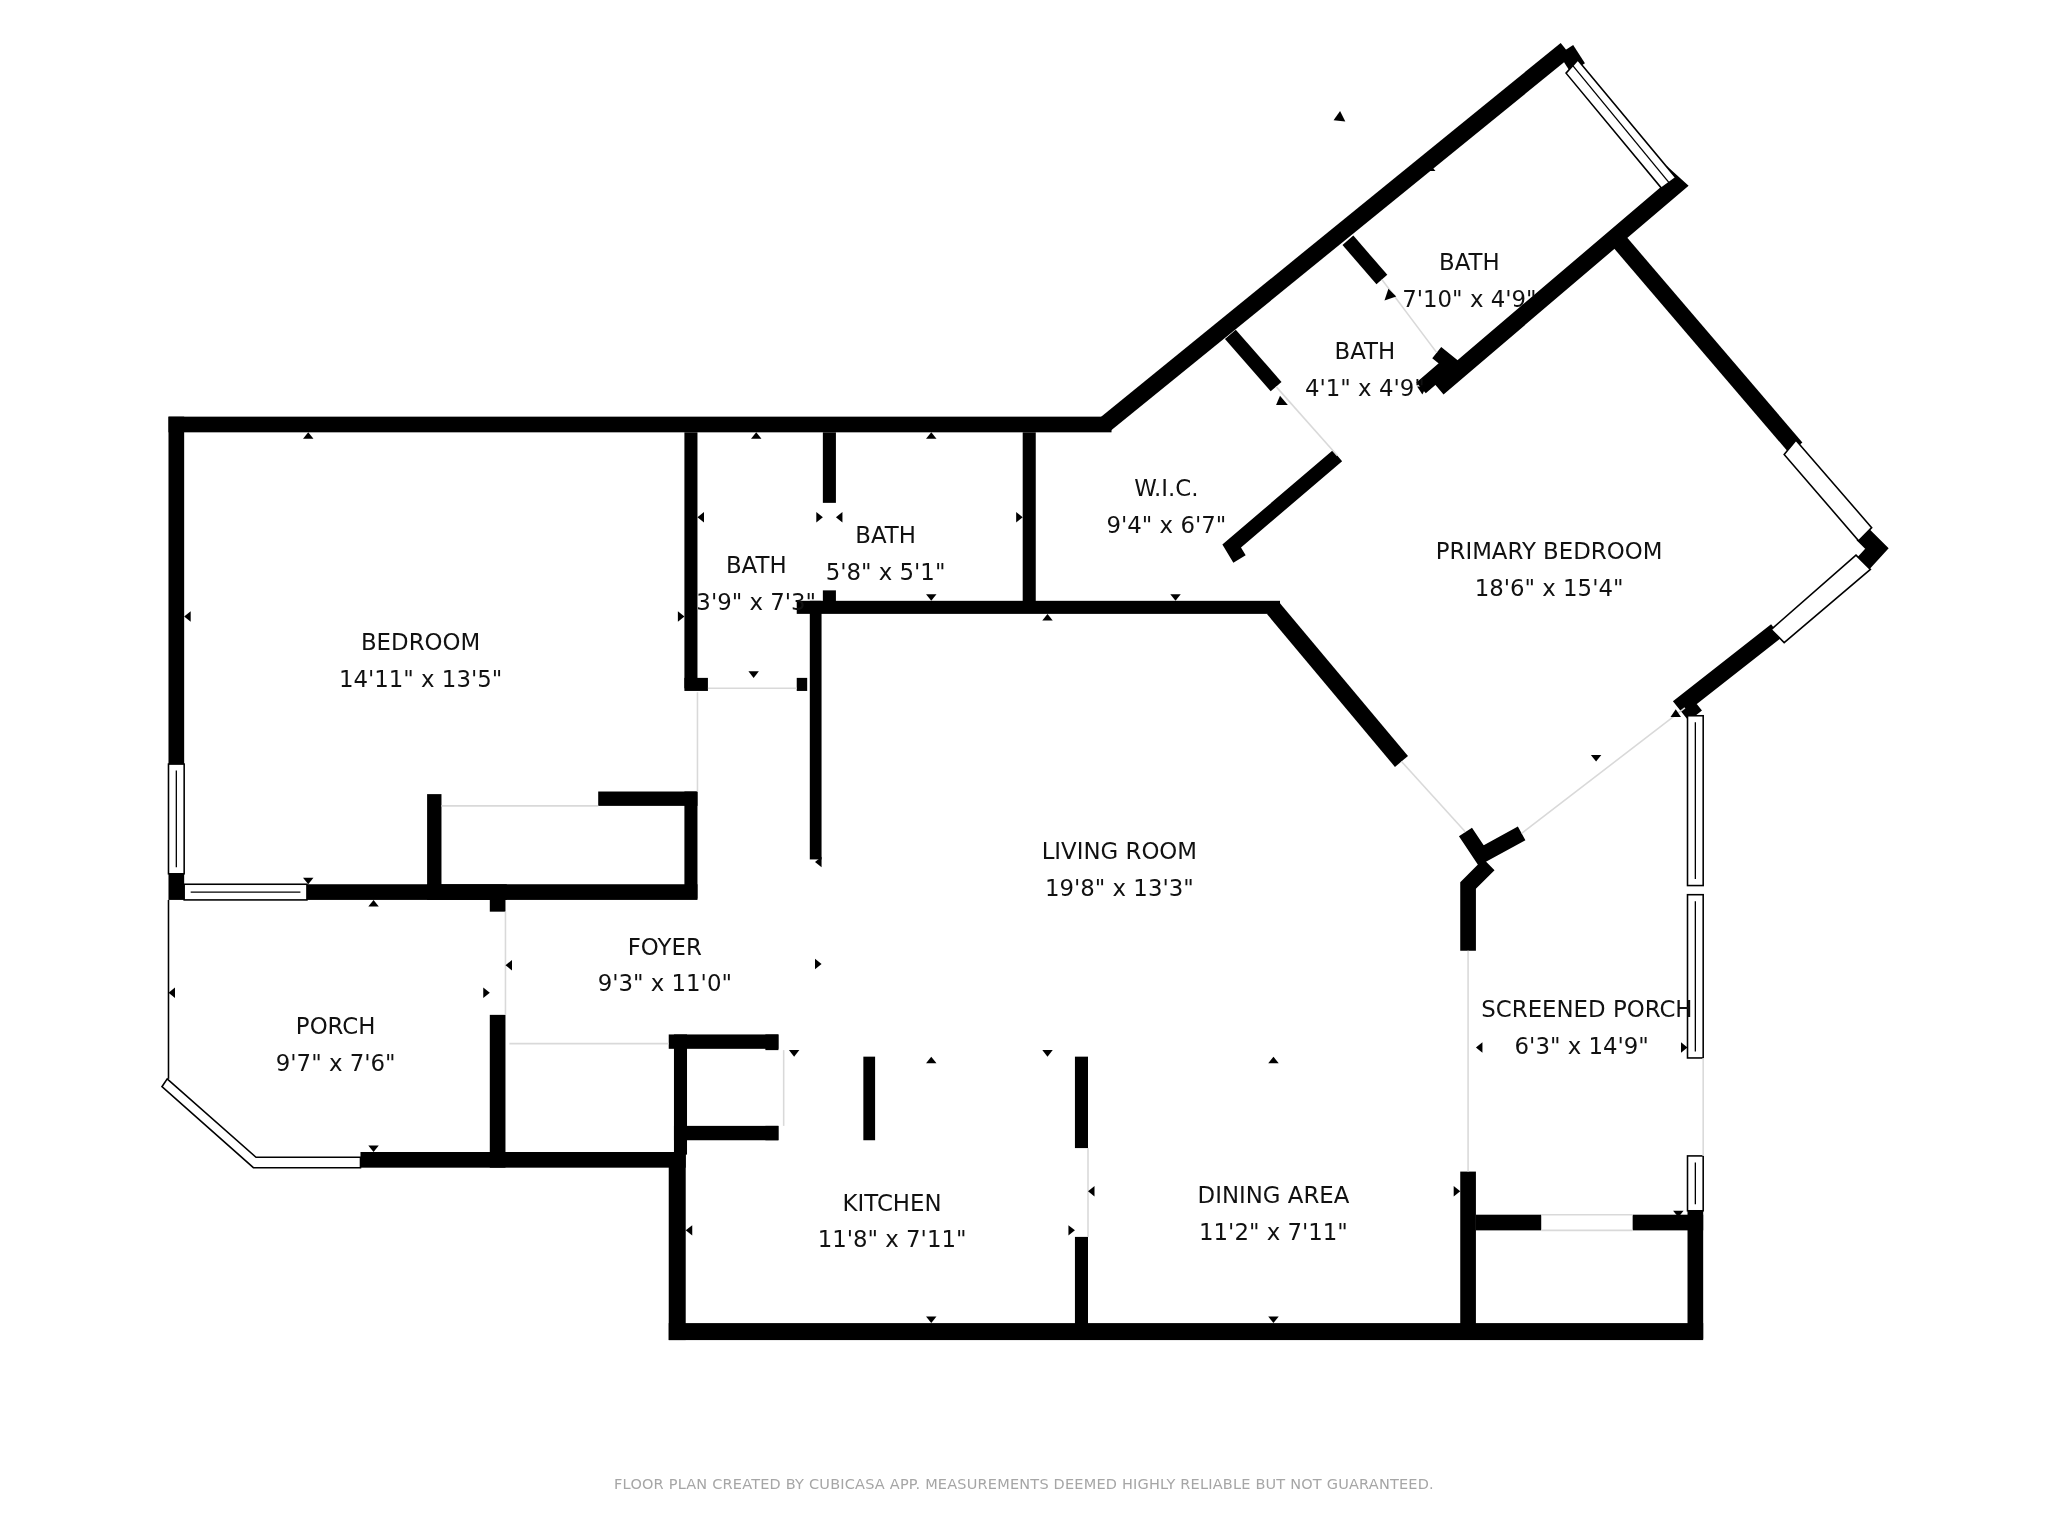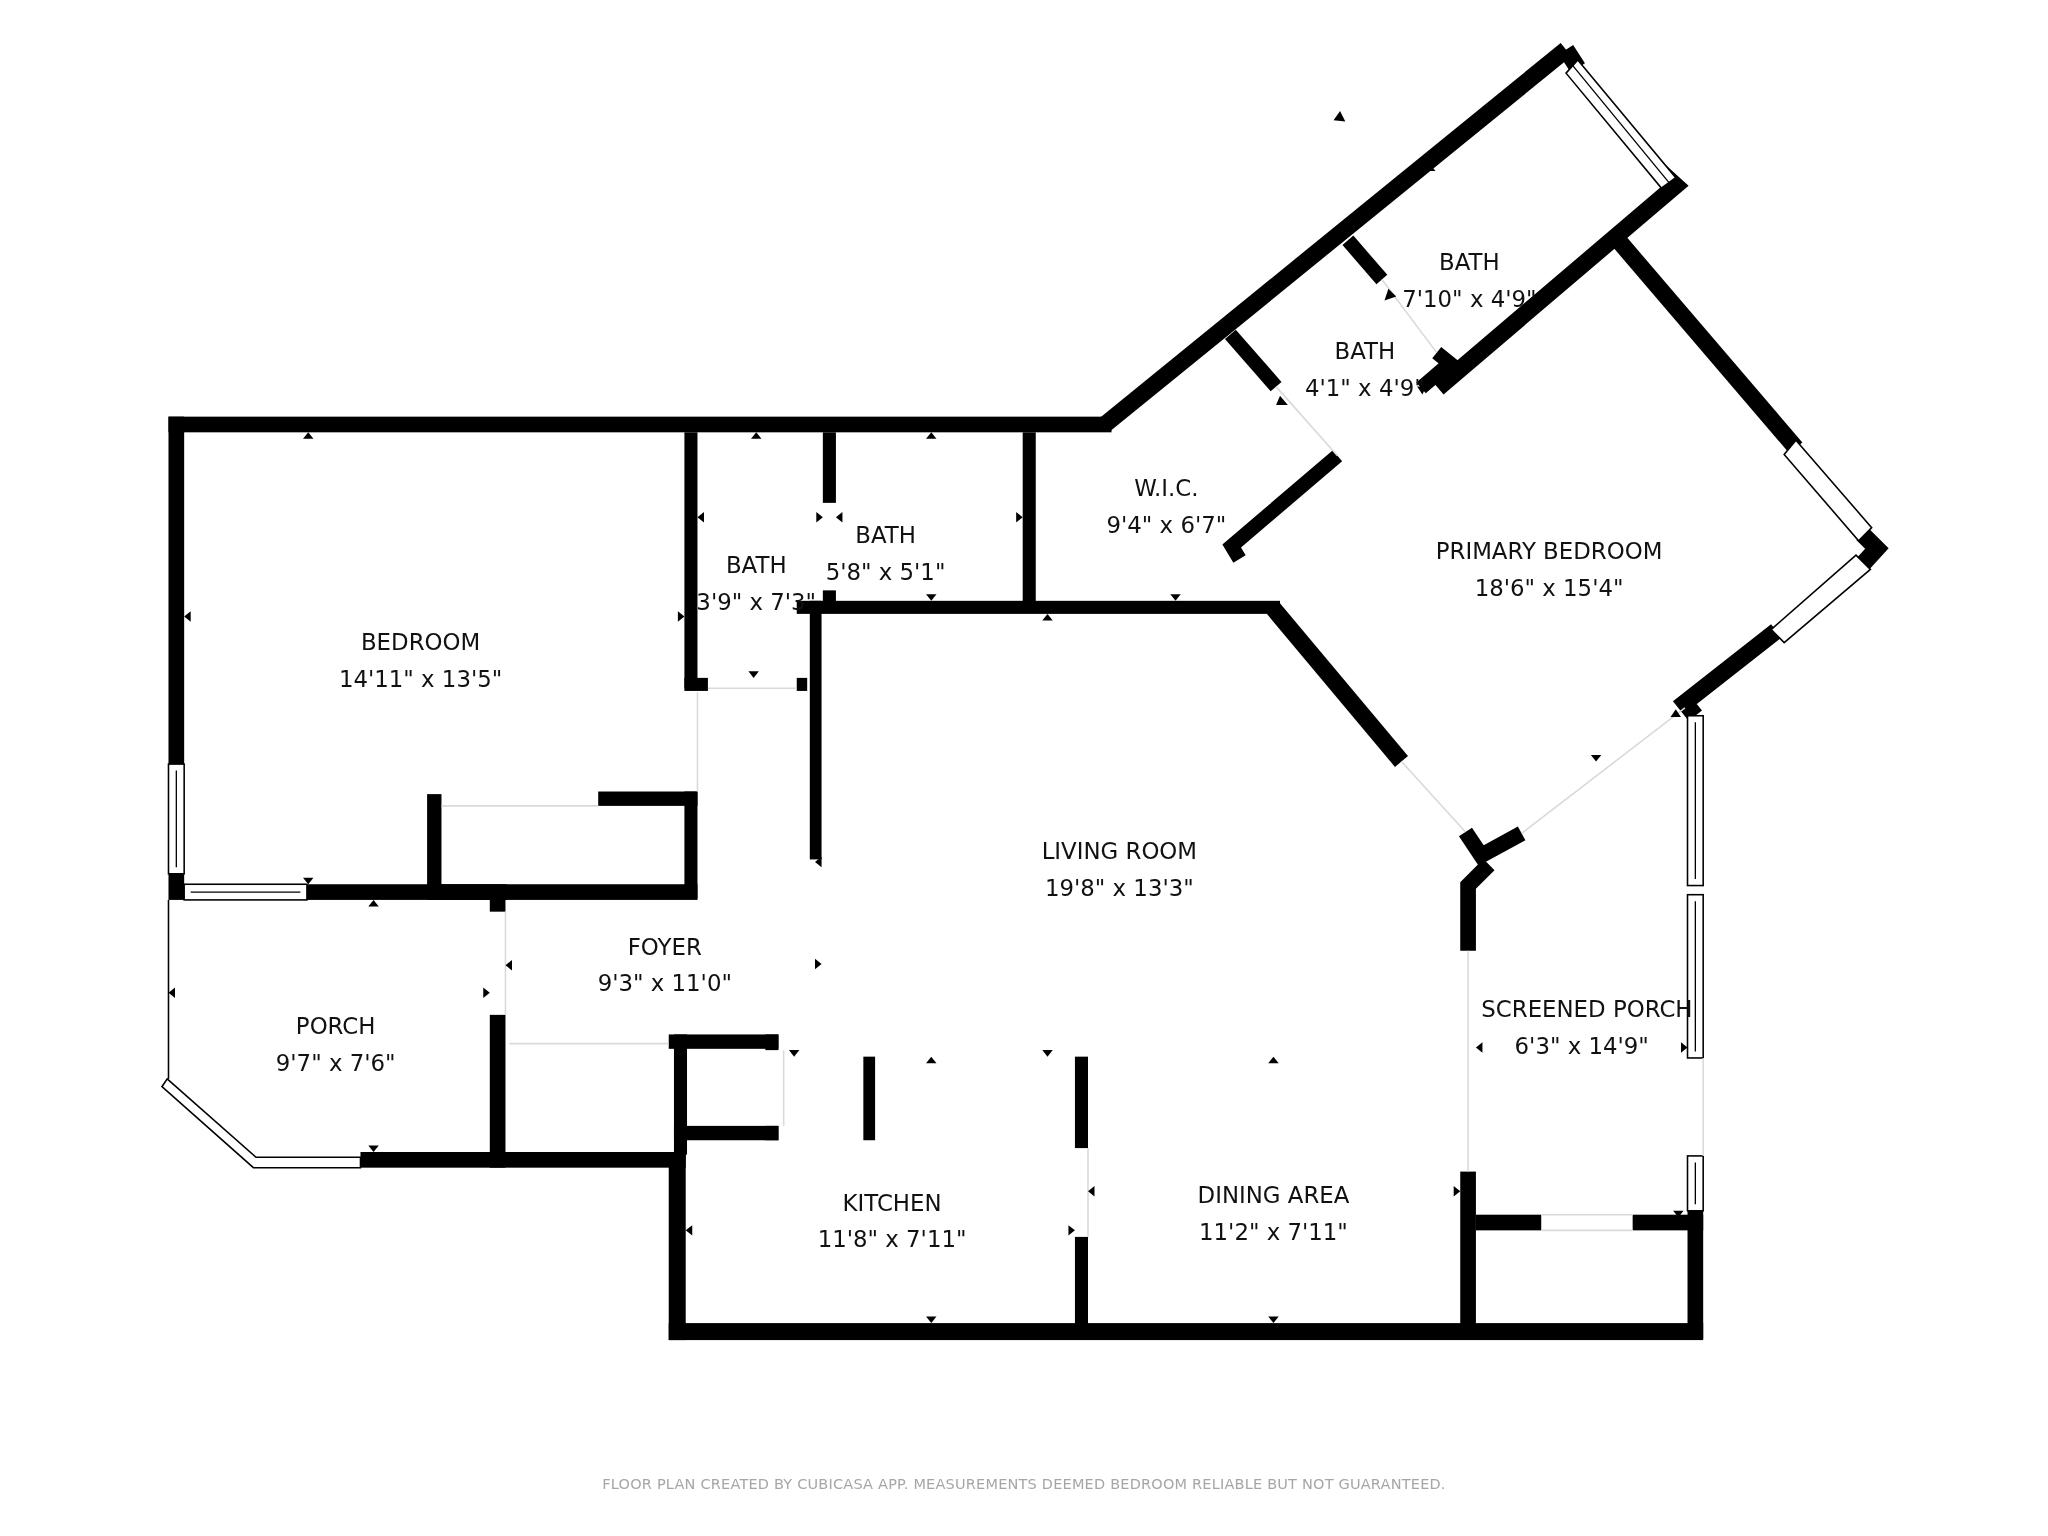--- a/index.html
+++ b/index.html
@@ -220,13 +220,13 @@
   <g>
     <text class="room-name" x="975" y="921">DINING AREA</text>
     <text class="room-dim" x="975" y="949">11'2" x 7'11"</text>
   </g>
   <g>
     <text class="room-name" x="1215" y="779">SCREENED PORCH</text>
     <text class="room-dim" x="1211" y="807">6'3" x 14'9"</text>
   </g>
 </svg>
 
-<div class="footer">FLOOR PLAN CREATED BY CUBICASA APP. MEASUREMENTS DEEMED BEDROOM RELIABLE BUT NOT GUARANTEED.</div>
+<div class="footer">FLOOR PLAN CREATED BY CUBICASA APP. MEASUREMENTS DEEMED HIGHLY RELIABLE BUT NOT GUARANTEED.</div>
 
 </body></html>

